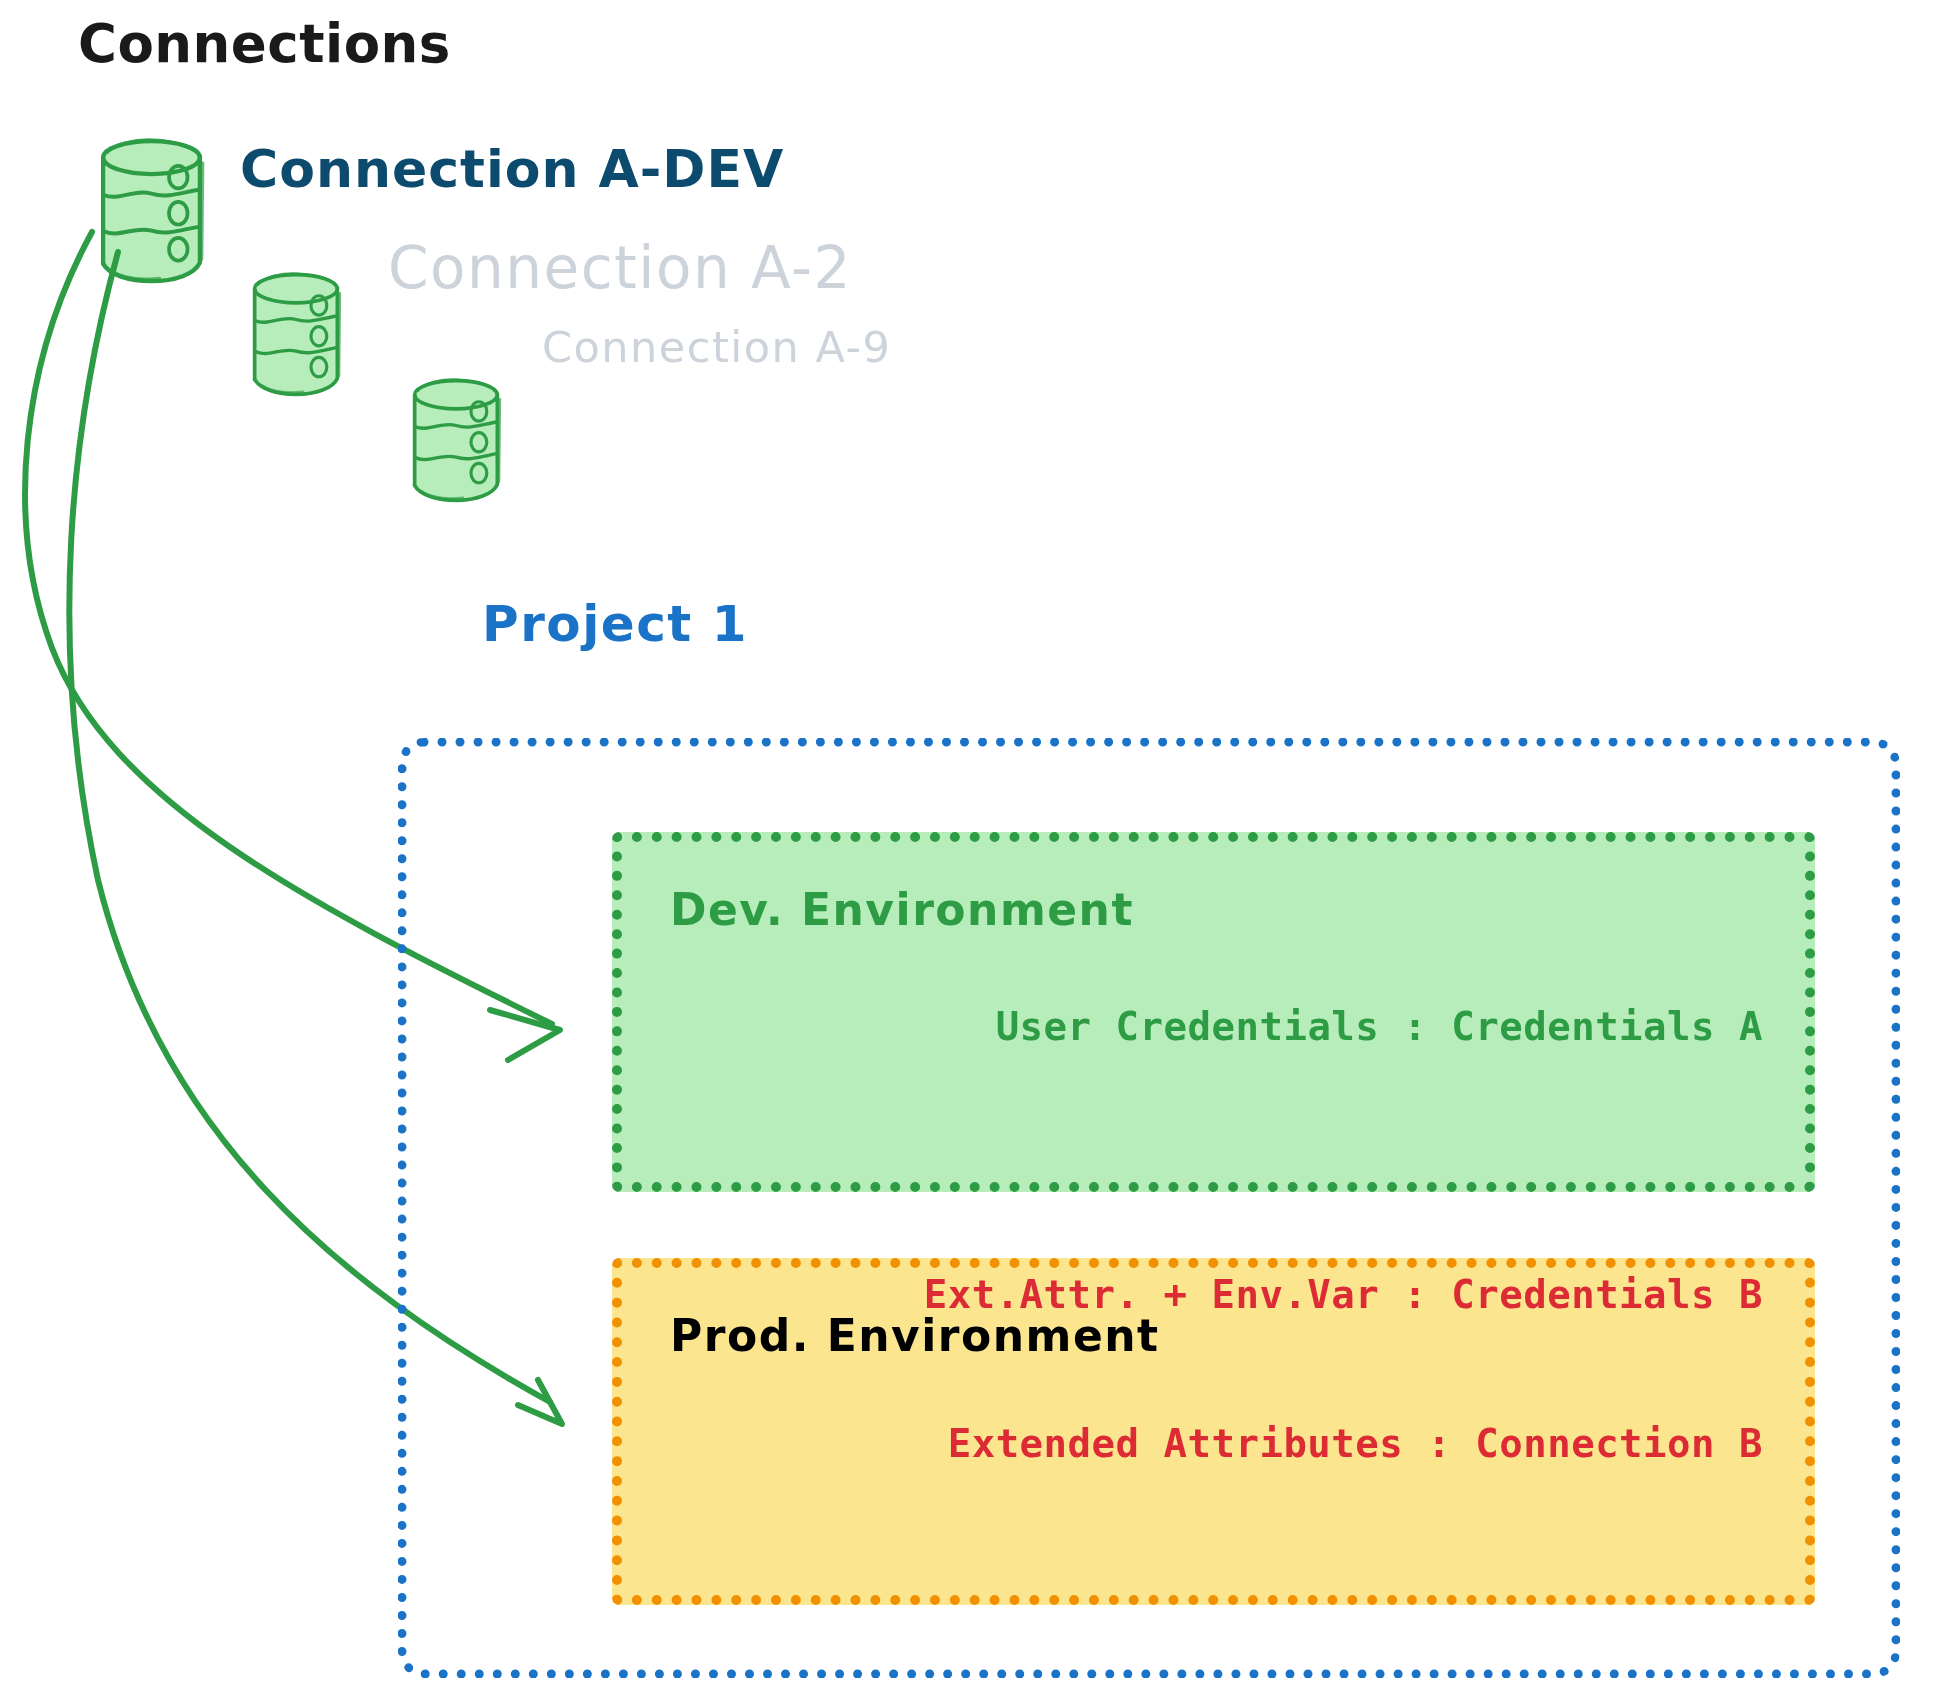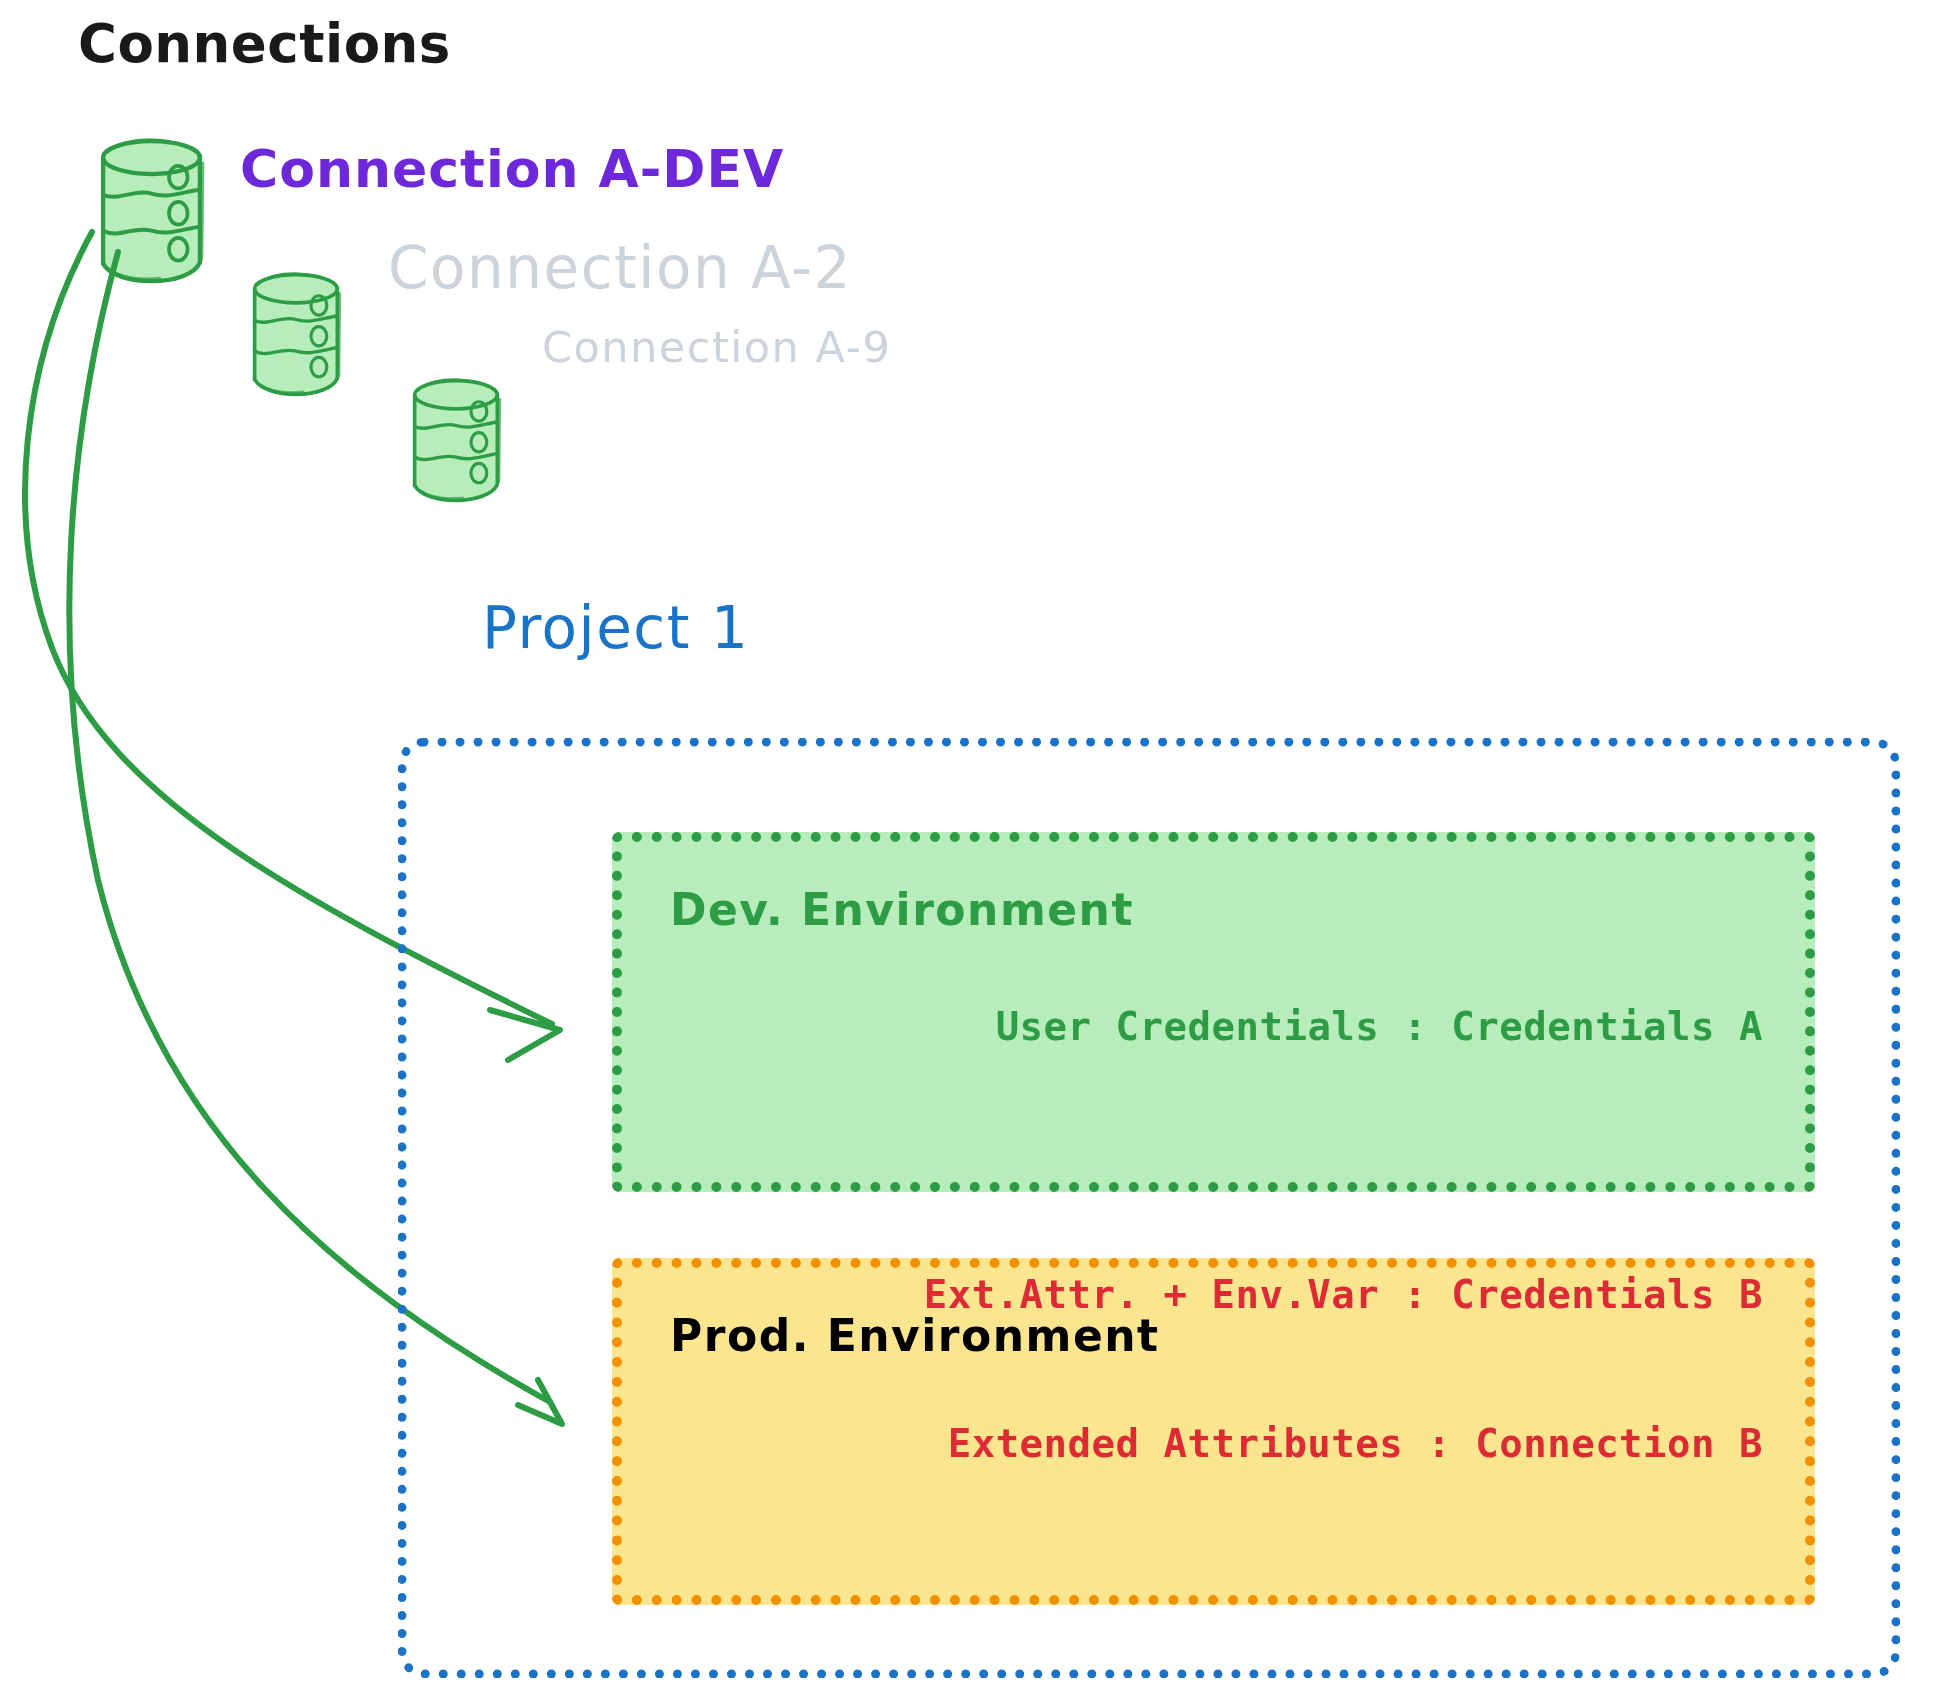--- a/index.html
+++ b/index.html
@@ -48,21 +48,21 @@
     color: #1a1a1a;
   }
 
   .conn-a-dev {
     left: 240px;
     top: 142px;
     font-family: "DejaVu Sans", sans-serif;
     font-size: 52px;
     font-weight: 700;
     letter-spacing: 1px;
-    color: #6d28d9;
+    color: #0c4a6e;
   }
 
   .conn-a-2 {
     left: 388px;
     top: 238px;
     font-family: "DejaVu Sans", sans-serif;
     font-size: 58px;
     font-weight: 400;
     letter-spacing: 1.5px;
     color: #cdd3da;
@@ -75,22 +75,22 @@
     font-size: 43px;
     font-weight: 400;
     letter-spacing: 1.5px;
     color: #cdd3da;
   }
 
   .project-title {
     left: 482px;
     top: 598px;
     font-family: "DejaVu Sans", sans-serif;
-    font-size: 58px;
-    font-weight: 400;
+    font-size: 50px;
+    font-weight: 700;
     letter-spacing: 1.5px;
     color: #1a73c7;
   }
 
   
   .project-box {
     position: absolute;
     left: 398px;
     top: 738px;
     width: 1502px;

